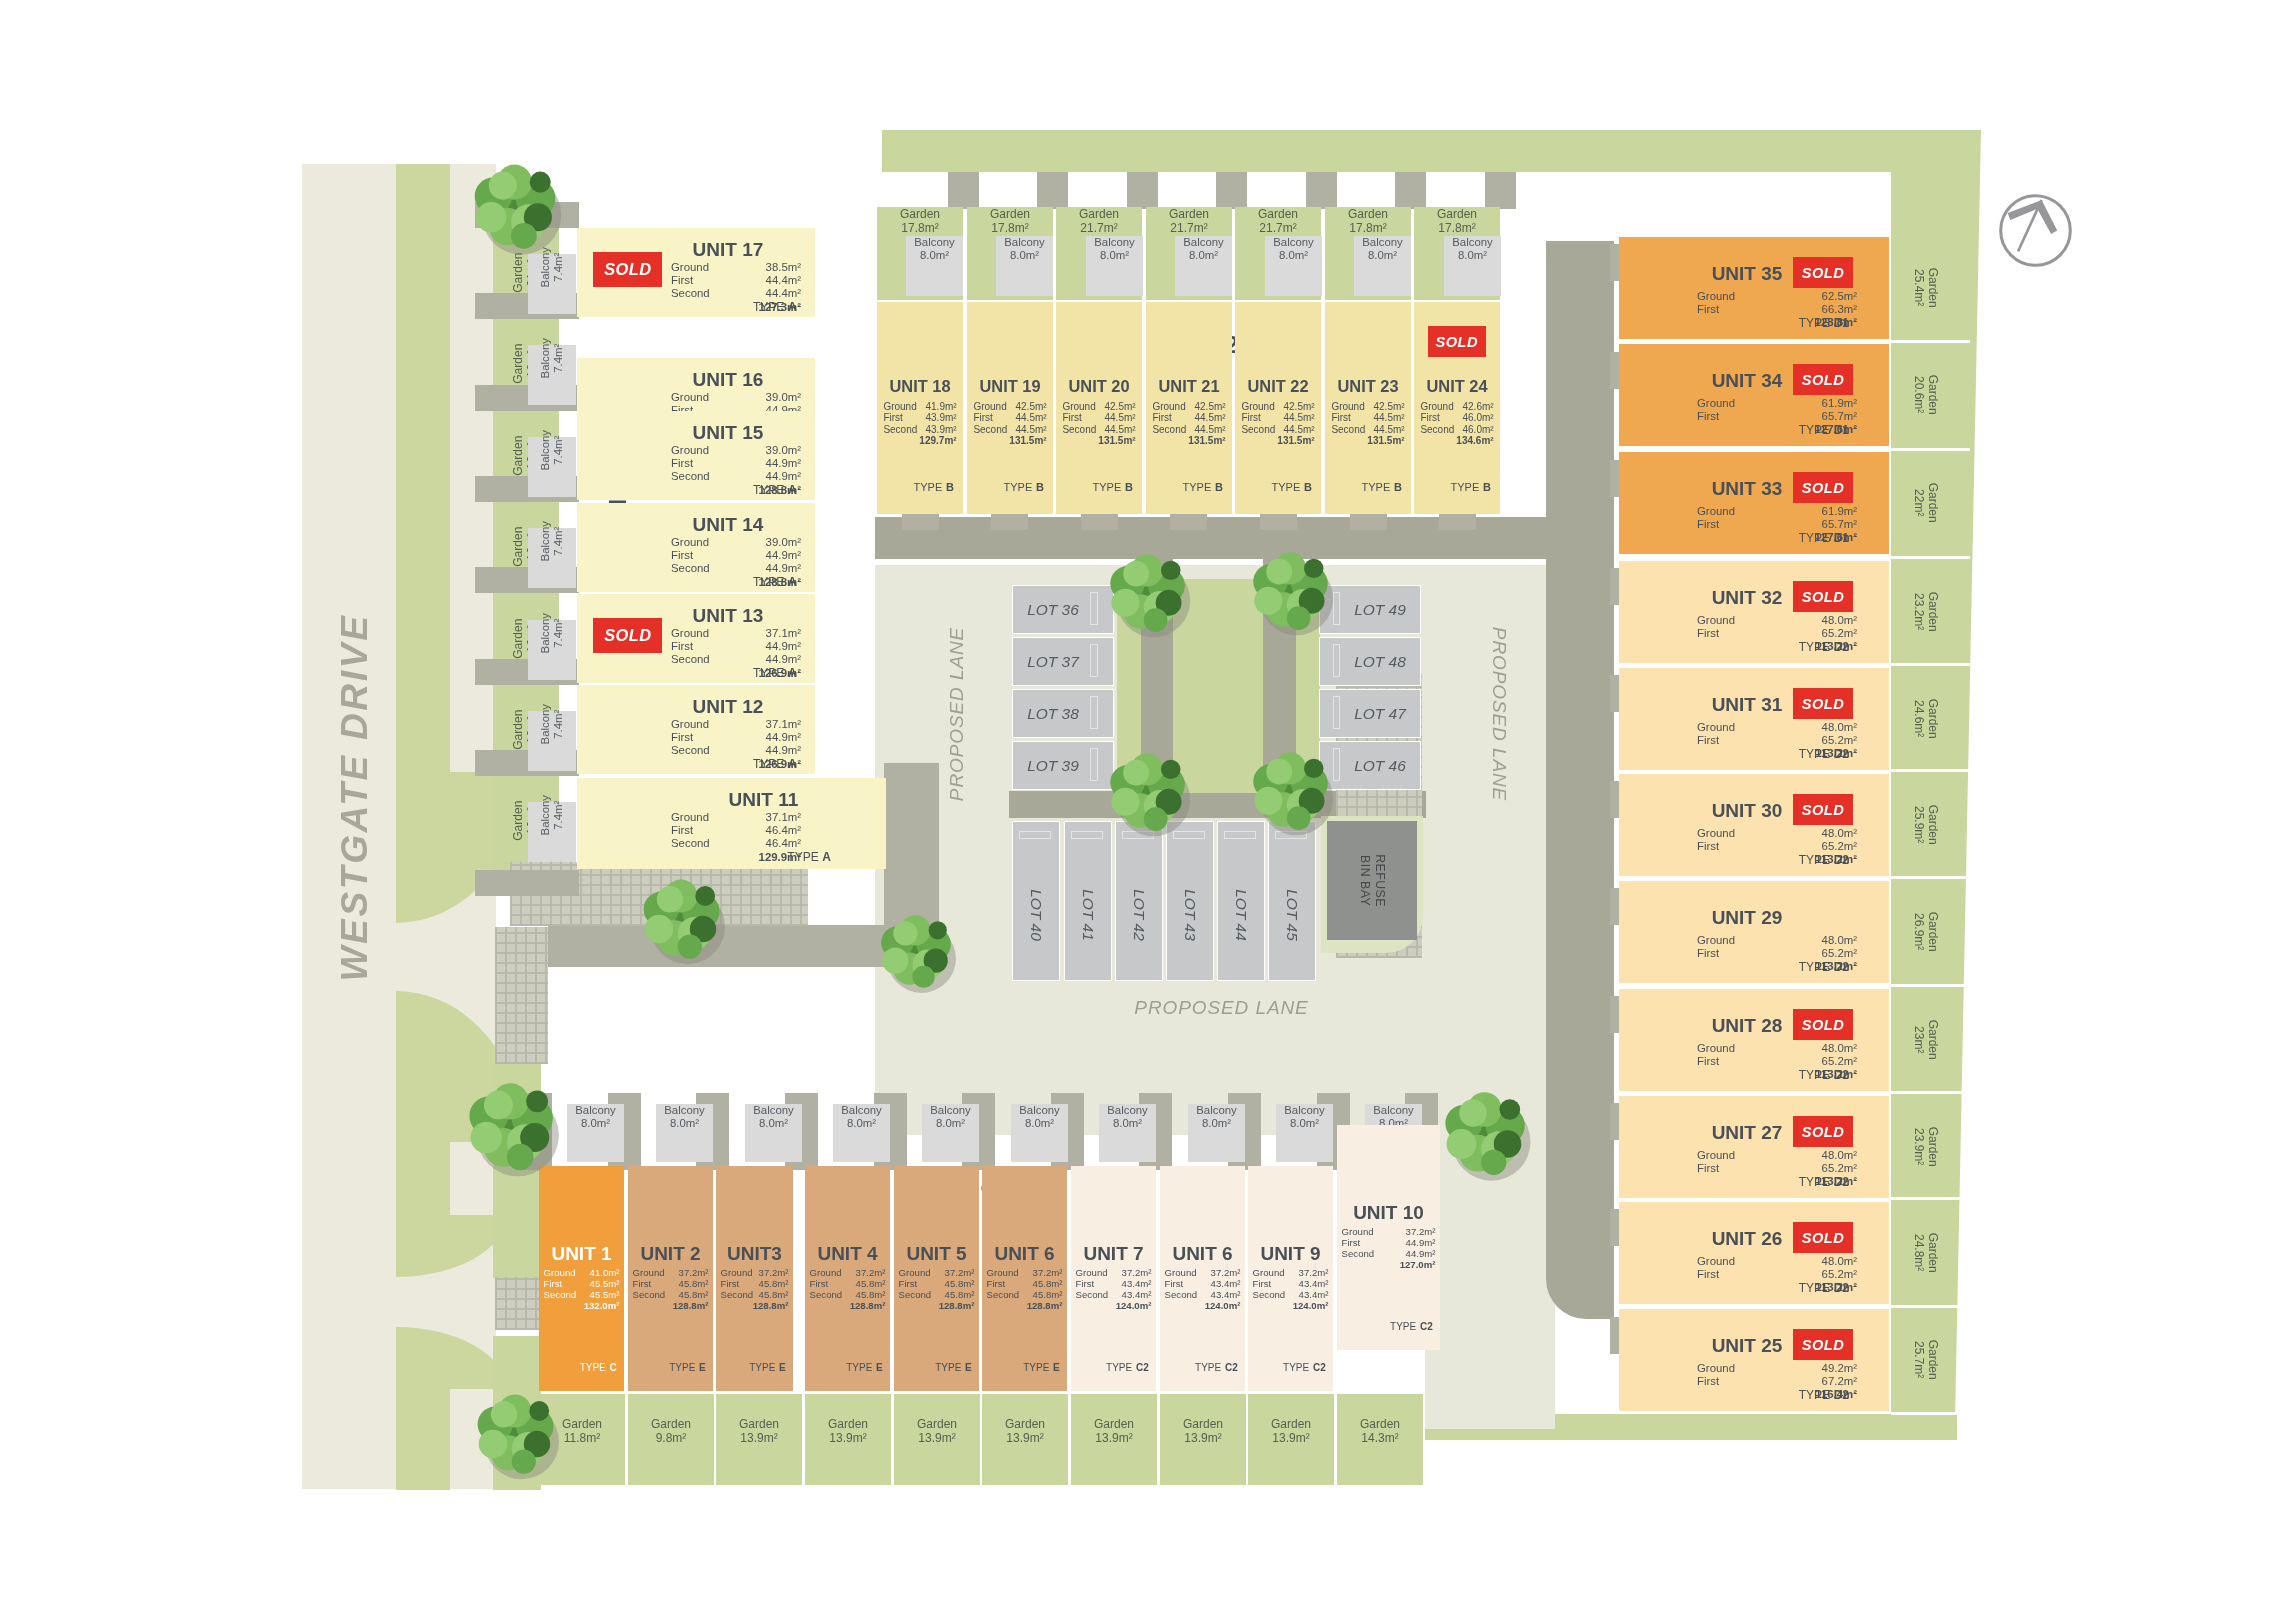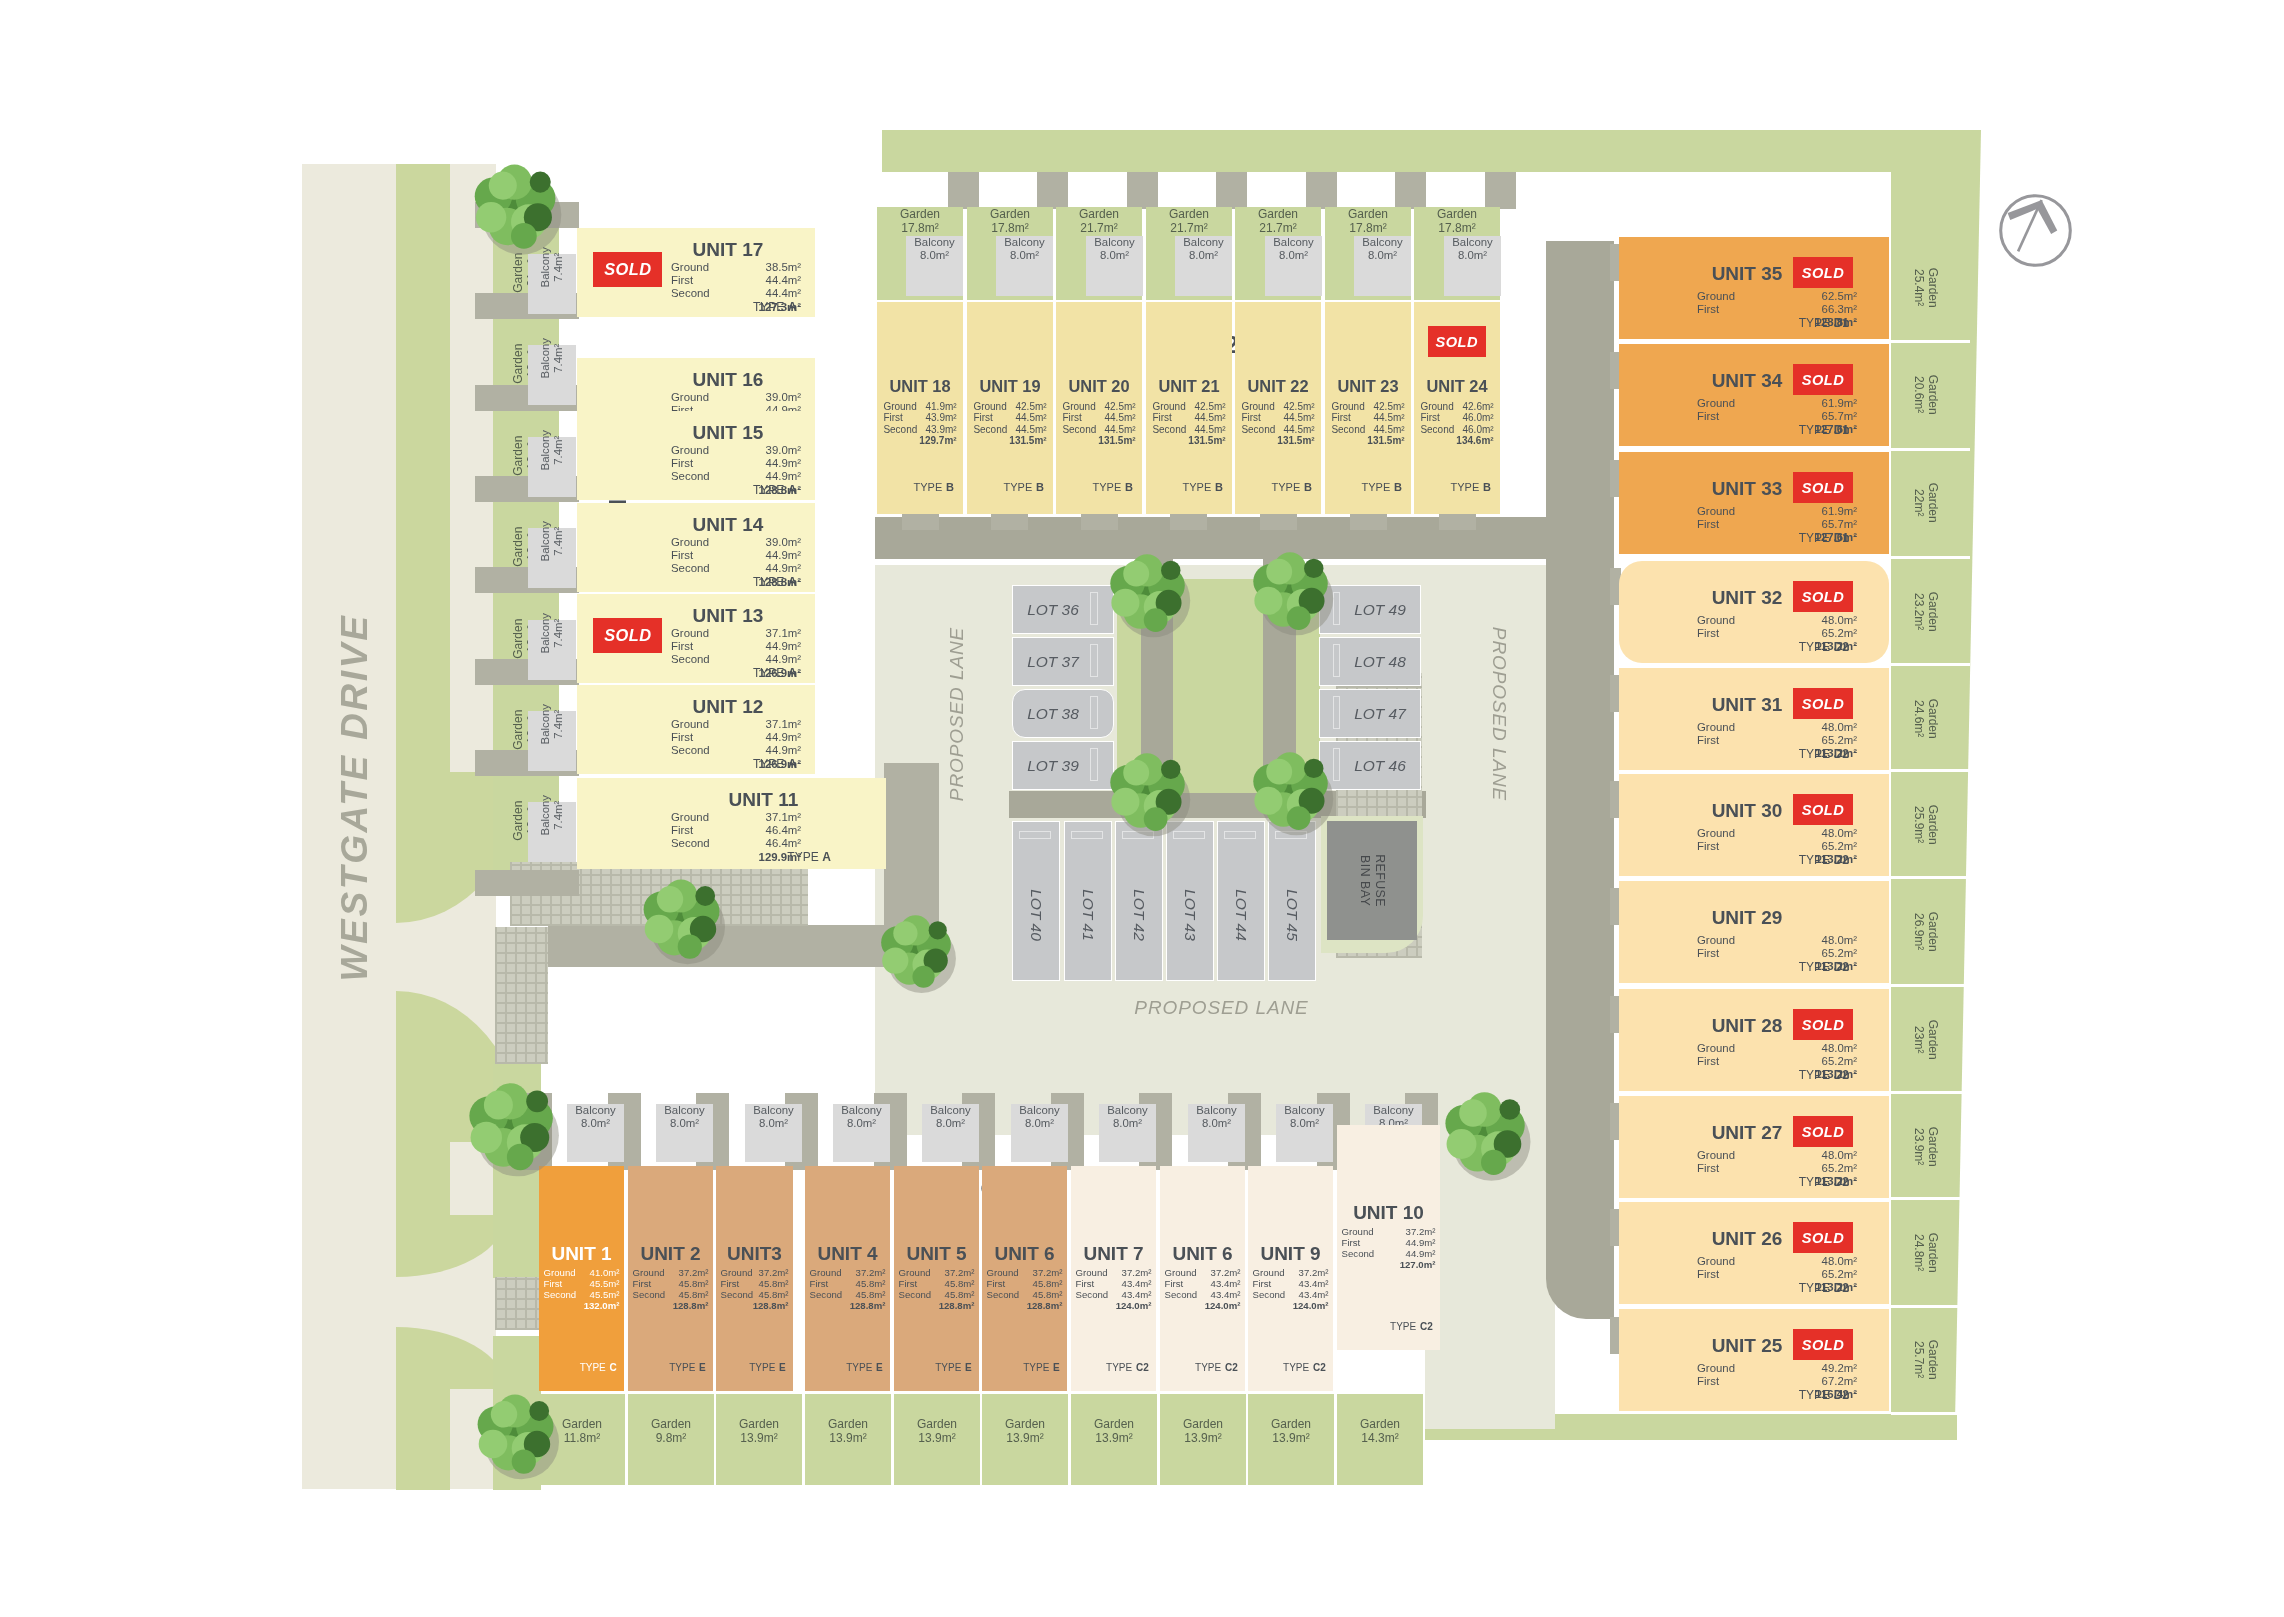--- a/index.html
+++ b/index.html
@@ -951,21 +951,21 @@
       <div class="type"><span>TYPE</span><span class="t-letter">D1</span></div>
     </div>
     <div class="abs flexc" style="left: 1893px; top: 452px; width: 64px; height: 102px;">
       <div class="rot-cw gtext">
         <div>Garden</div>
         <div>22m²</div>
       </div>
     </div>
     <div class="abs " style="left: 1891px; top: 448px; width: 79px; height: 2.7px; background: rgb(255, 255, 255);"></div>
     <div class="abs drive" style="left: 1610px; top: 568px; width: 11px; height: 37px;"></div>
-    <div class="abs unit b4 u-d2" style="left: 1619px; top: 561px; width: 270px; height: 102px; border-radius: 23px;">
+    <div class="abs unit b4 u-d2" style="left: 1619px; top: 561px; width: 270px; height: 102px;">
       <div class="u-title">UNIT 32</div>
       <div class="sold">SOLD</div>
       <div class="info">
         <div class="row">
           <span>Ground</span>
           <span>48.0m²</span>
         </div>
         <div class="row">
           <span>First</span>
           <span>65.2m²</span>
@@ -1150,21 +1150,21 @@
     <div class="abs " style="left: 1891px; top: 1305px; width: 79px; height: 2.7px; background: rgb(255, 255, 255);"></div>
     <div class="abs " style="left: 1891px; top: 1412px; width: 79px; height: 2.7px; background: rgb(255, 255, 255);"></div>
     <div class="abs lot" style="left: 1012px; top: 585px; width: 102px; height: 49px;">
       <span style="margin-right: 20px;">LOT 36</span>
       <div class="abs lotdiv" style="left: 77px; top: 6.4px; width: 5.5px; height: 31px;"></div>
     </div>
     <div class="abs lot" style="left: 1012px; top: 637px; width: 102px; height: 49px;">
       <span style="margin-right: 20px;">LOT 37</span>
       <div class="abs lotdiv" style="left: 77px; top: 6.4px; width: 5.5px; height: 31px;"></div>
     </div>
-    <div class="abs lot" style="left: 1012px; top: 689px; width: 102px; height: 49px; border-radius: 13px;">
+    <div class="abs lot" style="left: 1012px; top: 689px; width: 102px; height: 49px;">
       <span style="margin-right: 20px;">LOT 38</span>
       <div class="abs lotdiv" style="left: 77px; top: 6.4px; width: 5.5px; height: 31px;"></div>
     </div>
     <div class="abs lot" style="left: 1012px; top: 741px; width: 102px; height: 49px;">
       <span style="margin-right: 20px;">LOT 39</span>
       <div class="abs lotdiv" style="left: 77px; top: 6.4px; width: 5.5px; height: 31px;"></div>
     </div>
     <div class="abs lot" style="left: 1319px; top: 585px; width: 102px; height: 49px;">
       <span style="margin-left: 20px;">LOT 49</span>
       <div class="abs lotdiv" style="left: 12.8px; top: 6.4px; width: 5.5px; height: 31px;"></div>

